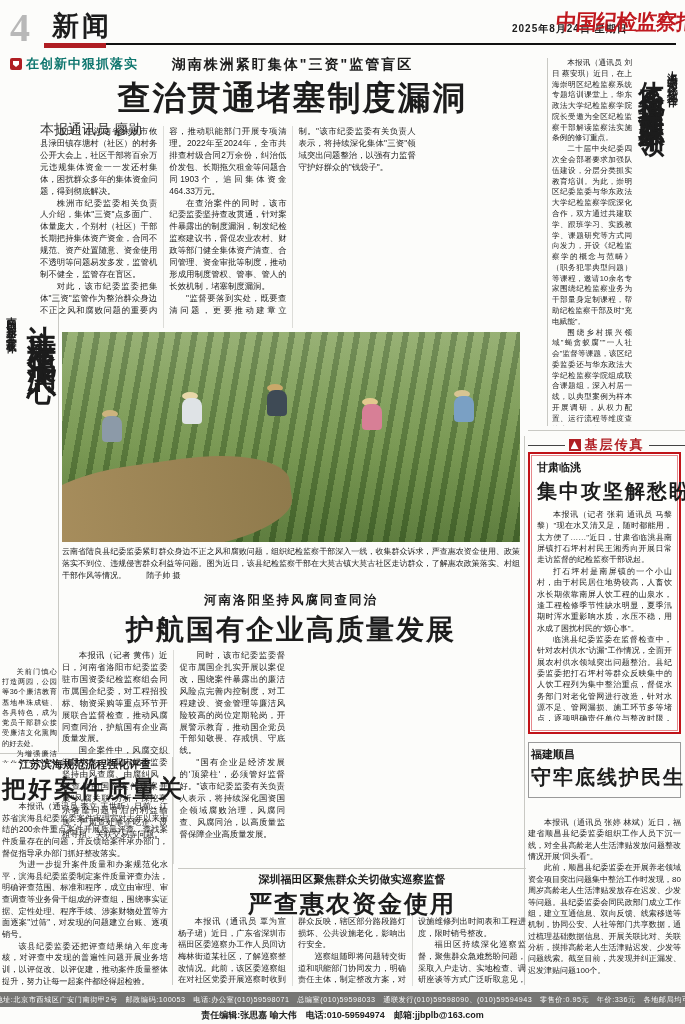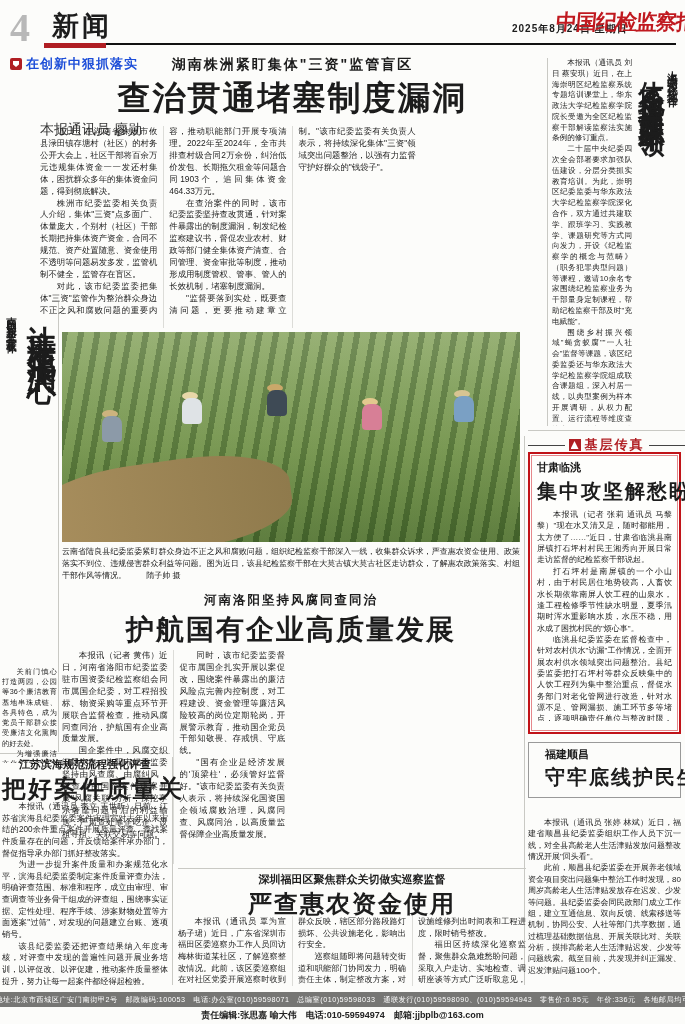--- a/index.html
+++ b/index.html
@@ -14,21 +14,21 @@
   .head-rule-red{position:absolute;left:44px;top:43px;width:62px;height:5px;background:#b01e23;}
   .head-date{position:absolute;left:512px;top:22px;font-size:10px;font-weight:bold;letter-spacing:1px;}
   .masthead{position:absolute;left:556px;top:8px;width:126px;font-size:21px;font-weight:900;
             color:#c0191f;font-family:"Liberation Serif",serif;transform:skewX(-5deg);
             letter-spacing:-1px;white-space:nowrap;}
   
   .banner{position:absolute;left:10px;top:55px;display:flex;align-items:center;gap:4px;}
   .banner-icon{width:12px;height:12px;background:#b01e23;border-radius:2px;position:relative;}
   .banner-icon:after{content:"";position:absolute;left:3px;top:3px;width:6px;height:6px;
             background:#fff;clip-path:polygon(0 0,100% 0,100% 60%,50% 100%,0 60%);}
-  .banner-label{color:#1d4ed8;font-weight:bold;font-size:13px;letter-spacing:1px;}
+  .banner-label{color:#0f766e;font-weight:bold;font-size:13px;letter-spacing:1px;}
   
   .kicker{font-weight:bold;text-align:center;}
   .htitle{font-family:"Liberation Serif",serif;font-weight:900;text-align:center;
           letter-spacing:2px;white-space:nowrap;}
   .byline{text-align:left;font-size:14px;color:#333;}
   .body-text{font-size:8.4px;line-height:1.42;text-align:justify;overflow:hidden;}
   .body-text p{margin:0;text-indent:2em;}
   .cols-4{column-count:4;column-gap:12px;column-rule:1px solid #dcdcd8;column-fill:auto;}
   .cols-3{column-count:3;column-gap:12px;column-rule:1px solid #dcdcd8;column-fill:auto;}
   
@@ -84,21 +84,21 @@
   .jc-icon:after{content:"";position:absolute;left:2px;top:2px;width:8px;height:8px;
           background:#fff;clip-path:polygon(0 100%,50% 0,100% 100%);}
   .jc-label{color:#b01e23;font-weight:bold;font-size:13px;letter-spacing:2px;}
   .lintao-box{position:absolute;left:528px;top:452px;width:153px;height:282px;
           border:2px solid #c01318;box-shadow:inset 0 0 0 1px #fff,inset 0 0 0 2px #e5888b;
           padding:6px 7px;box-sizing:border-box;background:#fefefc;}
   .lintao-box .kicker{text-align:left;font-size:11px;}
   .lintao-box .htitle{font-size:20px;margin:3px 0 4px;}
   .lintao-body{font-size:8px;height:212px;}
   .sc-block{position:absolute;left:528px;top:742px;width:153px;}
-  .sc-headbox{border:1px solid #999;padding:4px 16px 6px;}
+  .sc-headbox{border:1px solid #999;padding:4px 2px 6px;}
   .sc-headbox .kicker{text-align:left;font-size:11px;}
   .sc-headbox .htitle{font-size:20px;text-align:left;margin-top:2px;}
   .sc-body{margin-top:19px;font-size:8px;height:186px;}
   
   .vline{position:absolute;width:1px;background:#c9c9c4;}
   .hline{position:absolute;height:1px;background:#c9c9c4;}
   
   .foot-bar{position:absolute;left:0;top:992px;width:685px;height:15px;background:#767674;
             color:#fff;font-size:7.2px;display:flex;align-items:center;justify-content:center;
             letter-spacing:.5px;white-space:nowrap;}

